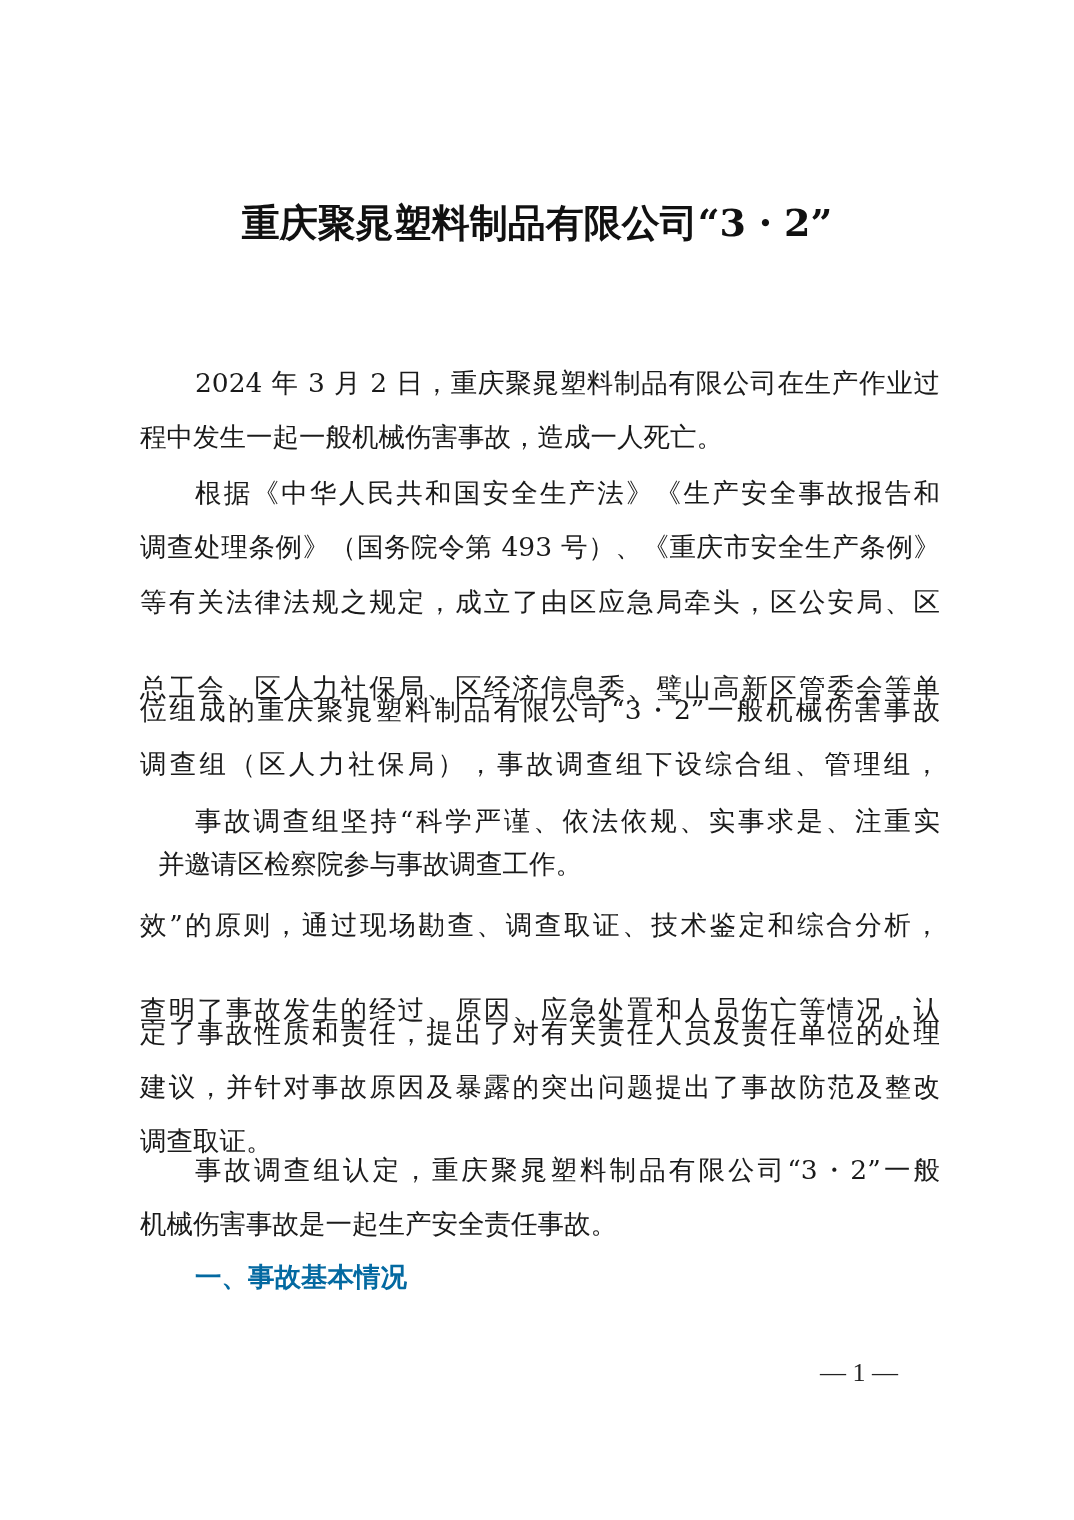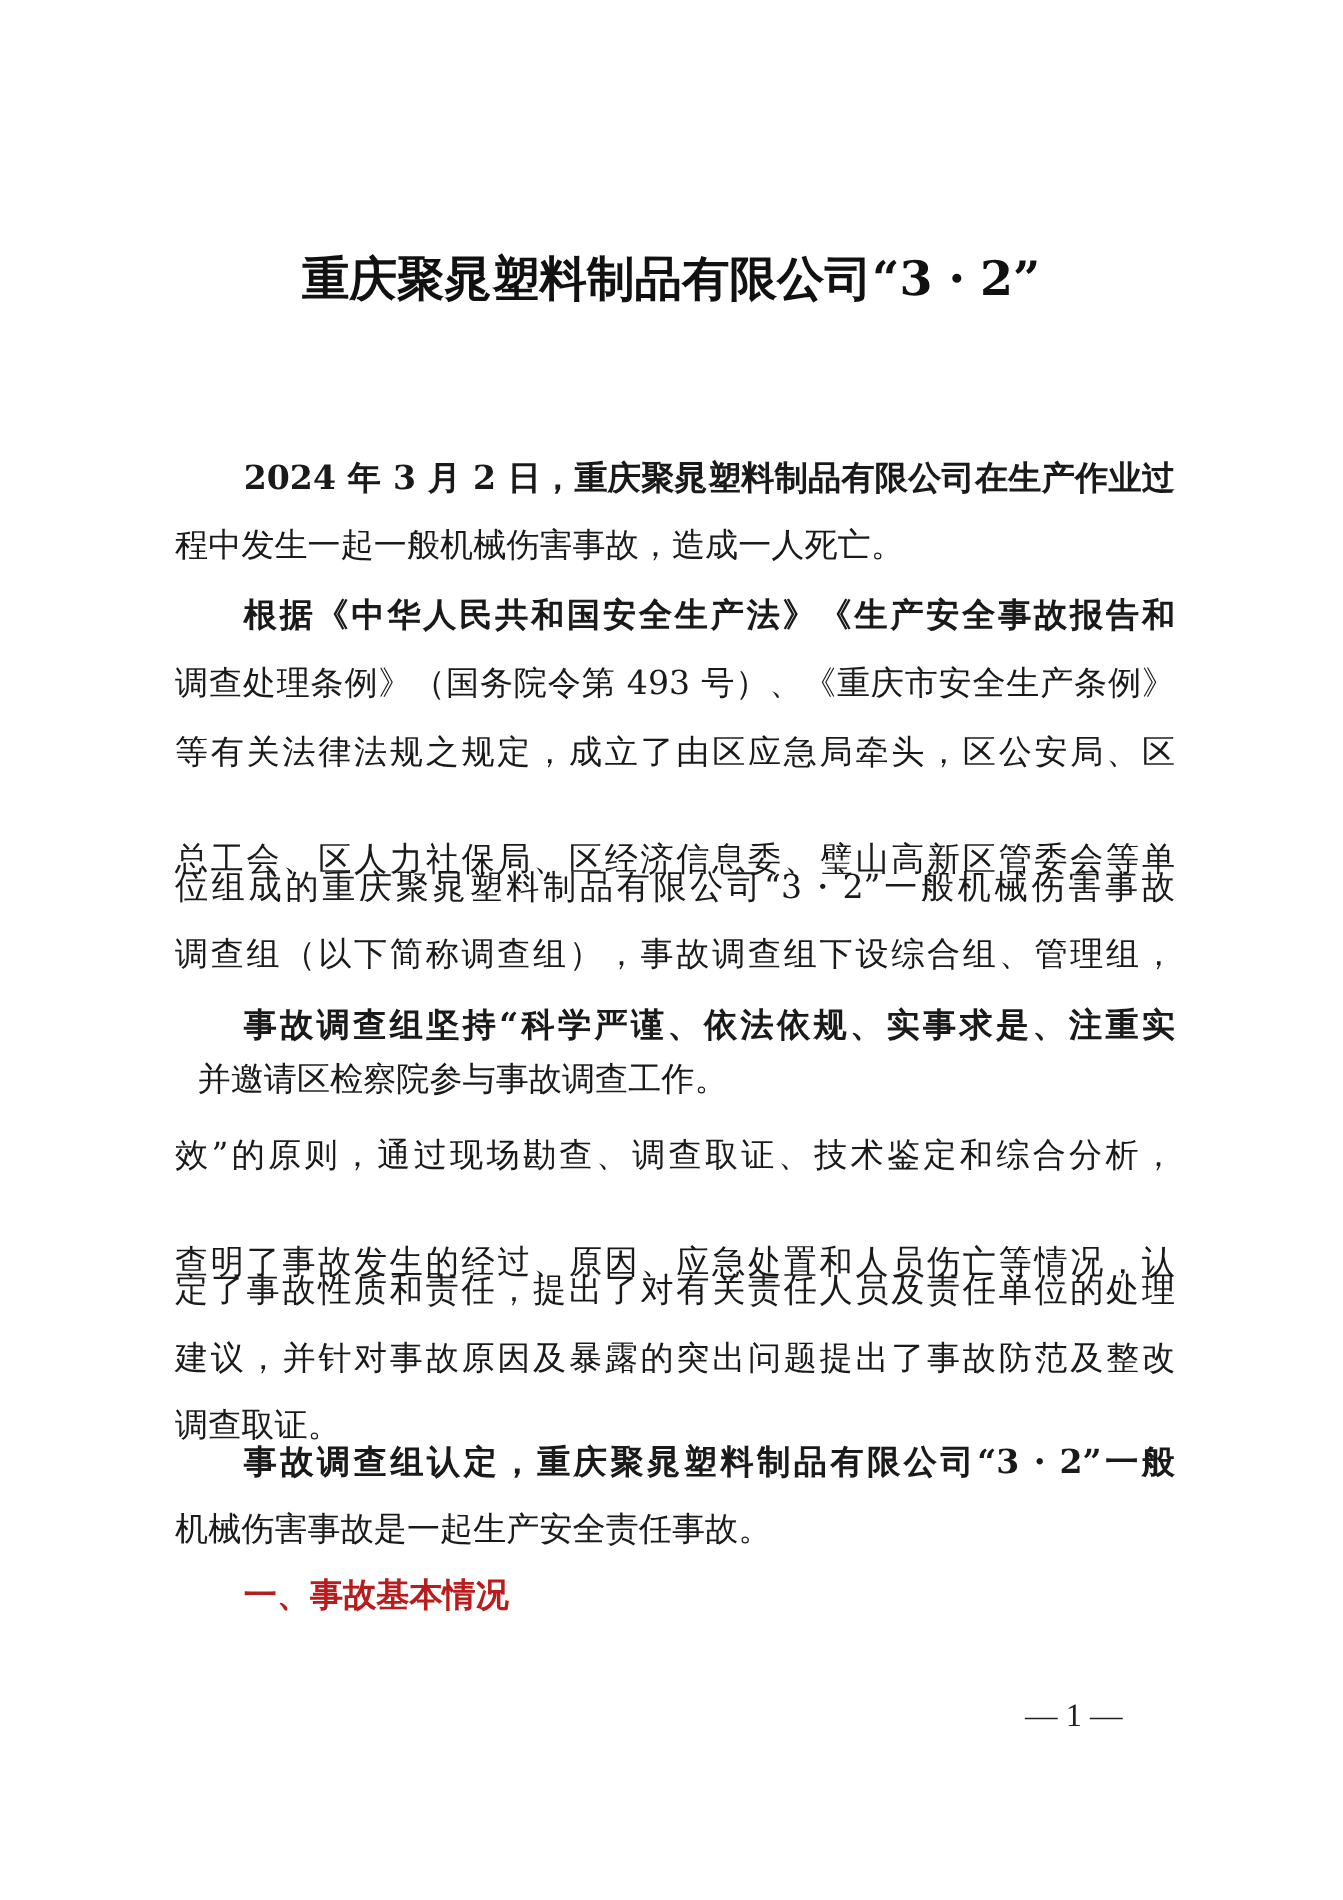--- a/index.html
+++ b/index.html
@@ -12,26 +12,26 @@
       letter-spacing: 0px;
     }
     .title.l1 { top: 193px; }
     .title.l2 { top: 253px; }
     .line {
       position: absolute; left: 140px; width: 800px; white-space: nowrap;
       font-family: "DejaVu Serif", "Liberation Serif", serif;
       font-size: 26.5px; line-height: 40px; color: #1a1a1a;
       text-align: justify; text-align-last: justify;
     }
-    .line.indent { left: 195px; width: 745px; font-weight: bold; }
+    .line.indent { left: 195px; width: 745px; }
     .line.last { text-align-last: left; }
     .heading {
       position: absolute; left: 195px; white-space: nowrap;
       font-family: "DejaVu Sans", "Liberation Sans", sans-serif;
-      font-weight: bold; font-size: 26.5px; line-height: 40px; color: #b91c1c;
+      font-weight: bold; font-size: 26.5px; line-height: 40px; color: #0369a1;
     }
     .page-num {
       position: absolute; left: 820px; top: 1355px; white-space: nowrap;
       font-family: "Liberation Serif", "DejaVu Serif", serif;
       font-size: 26px; line-height: 36px; color: #222;
     }
   </style>
 </head>
 <body>
 
@@ -43,21 +43,21 @@
     <div class="line indent" style="top:363px;">2024 年 3 月 2 日，重庆聚晁塑料制品有限公司在生产作业过</div>
     <div class="line last" style="top:417px;">程中发生一起一般机械伤害事故，造成一人死亡。</div>
   </div>
 
   <div>
     <div class="line indent" style="top:473px;">根据《中华人民共和国安全生产法》《生产安全事故报告和</div>
     <div class="line" style="top:527px;">调查处理条例》（国务院令第 493 号）、《重庆市安全生产条例》</div>
     <div class="line" style="top:582px;">等有关法律法规之规定，成立了由区应急局牵头，区公安局、区</div>
     <div class="line" style="top:668px;">总工会、区人力社保局、区经济信息委、璧山高新区管委会等单</div>
     <div class="line" style="top:690px;">位组成的重庆聚晁塑料制品有限公司“3・2”一般机械伤害事故</div>
-    <div class="line" style="top:744px;">调查组（以下简称调查组），事故调查组下设综合组、管理组，</div>
+    <div class="line" style="top:744px;">调查组（区人力社保局），事故调查组下设综合组、管理组，</div>
     <div class="line last" style="top:844px;margin-left:18px;">并邀请区检察院参与事故调查工作。</div>
   </div>
 
   <div>
     <div class="line indent" style="top:801px;">事故调查组坚持“科学严谨、依法依规、实事求是、注重实</div>
     <div class="line" style="top:905px;">效”的原则，通过现场勘查、调查取证、技术鉴定和综合分析，</div>
     <div class="line" style="top:990px;">查明了事故发生的经过、原因、应急处置和人员伤亡等情况，认</div>
     <div class="line" style="top:1013px;">定了事故性质和责任，提出了对有关责任人员及责任单位的处理</div>
     <div class="line" style="top:1067px;">建议，并针对事故原因及暴露的突出问题提出了事故防范及整改</div>
     <div class="line last" style="top:1121px;">调查取证。</div>

